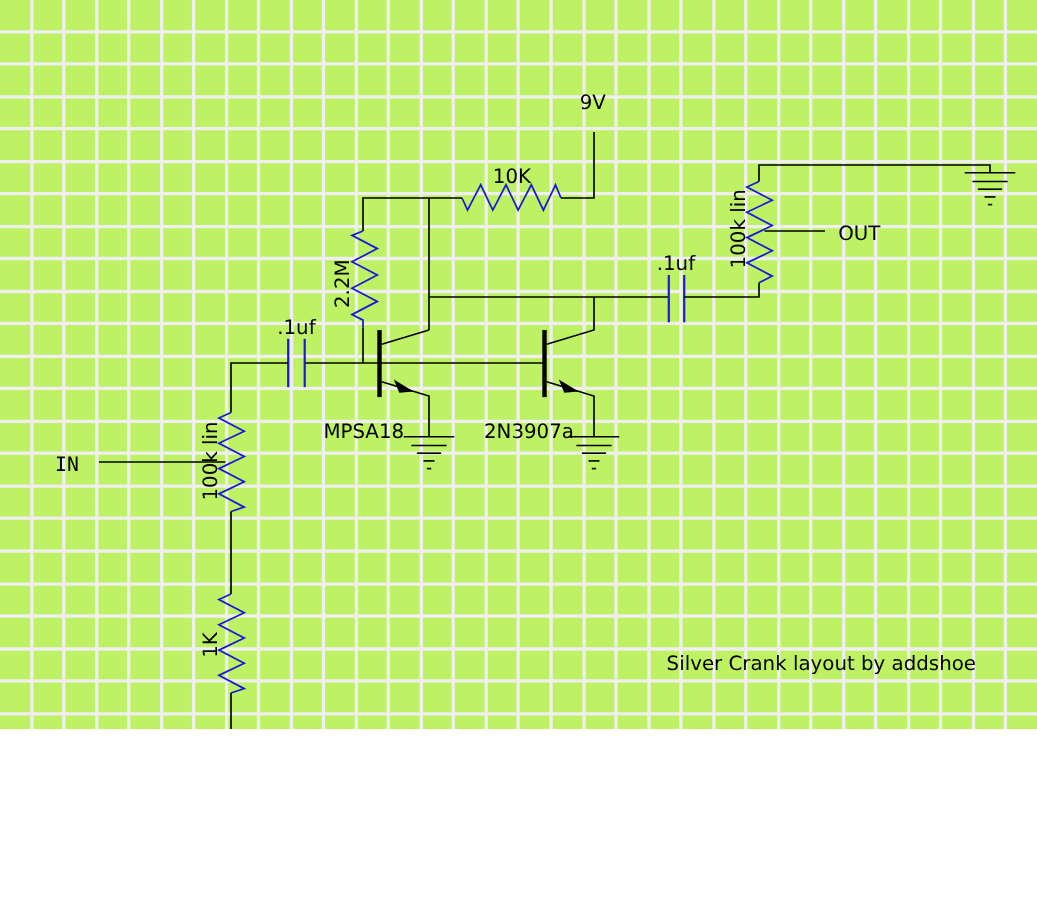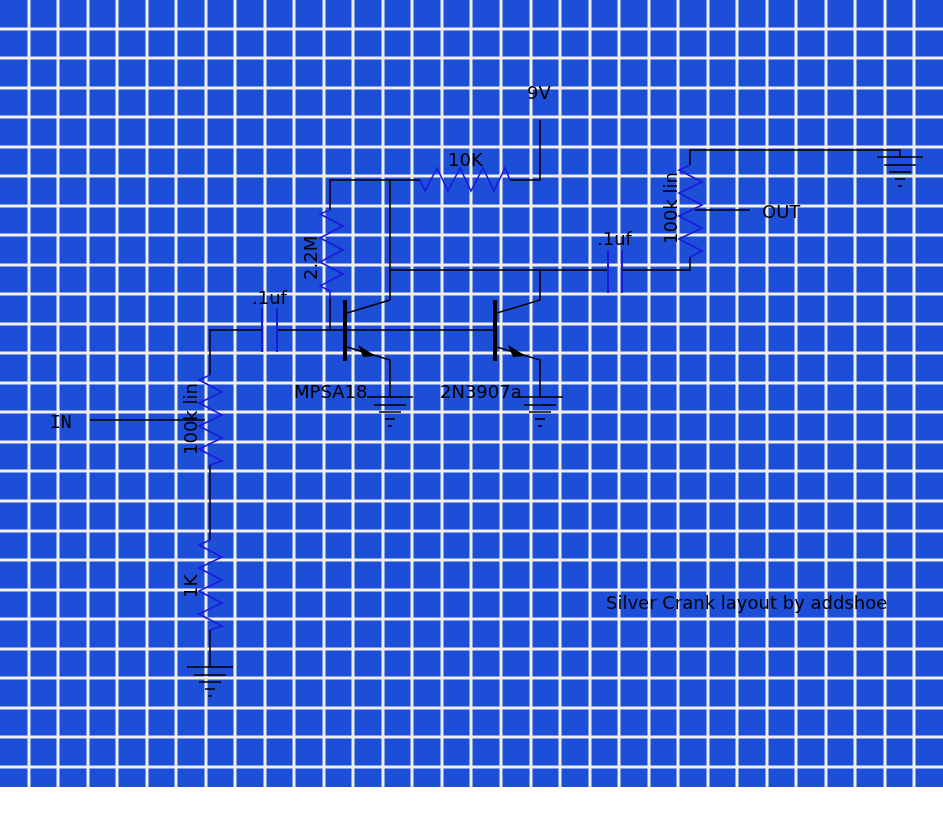--- a/index.html
+++ b/index.html
@@ -1,18 +1,18 @@
 <!DOCTYPE html>
 <html><head>
 <meta charset="utf-8">
 <style>
   html, body { margin: 0; padding: 0; background: #ffffff; }
   #canvas {
-    position: relative; width: 943px; height: 787px; overflow: hidden;
-    background-color: #1d4ed8;
+    position: relative; width: 943px; height: 663px; overflow: hidden;
+    background-color: #bef264;
   }
   svg { position: absolute; left: 0; top: 0; }
   .grid line { stroke: #efefef; stroke-width: 3; }
   .wire { stroke: #000000; stroke-width: 1.5; fill: none; }
   .comp { stroke: #1a1adc; stroke-width: 1.6; fill: none; }
   .cap { stroke: #1a1adc; stroke-width: 2; }
   .tbar { stroke: #000; stroke-width: 4; }
   .gnd { stroke: #000; stroke-width: 1.5; }
   .lbl { font-family: "DejaVu Sans", sans-serif; font-size: 18px; fill: #000; }
   .lbl-mono { font-family: "DejaVu Sans Mono", monospace; font-size: 18px; fill: #000; }

